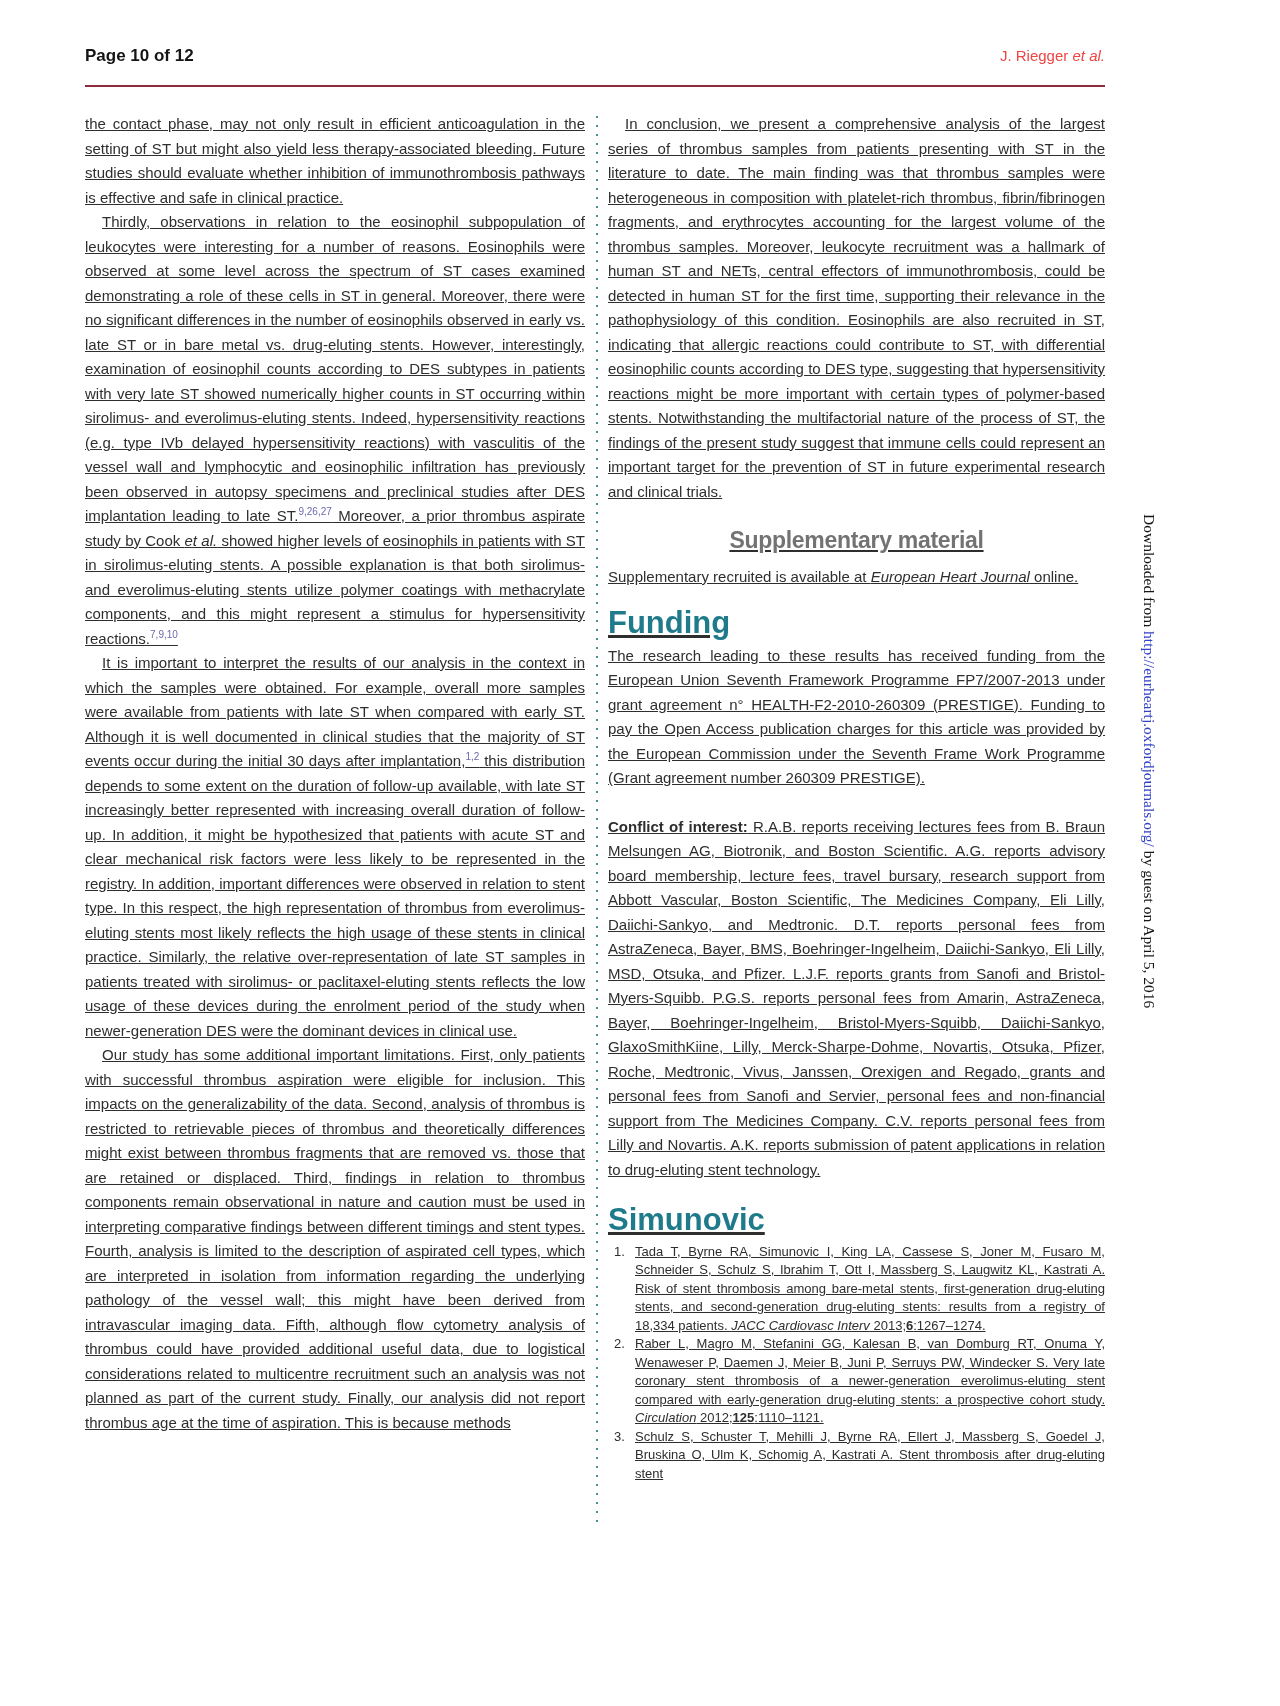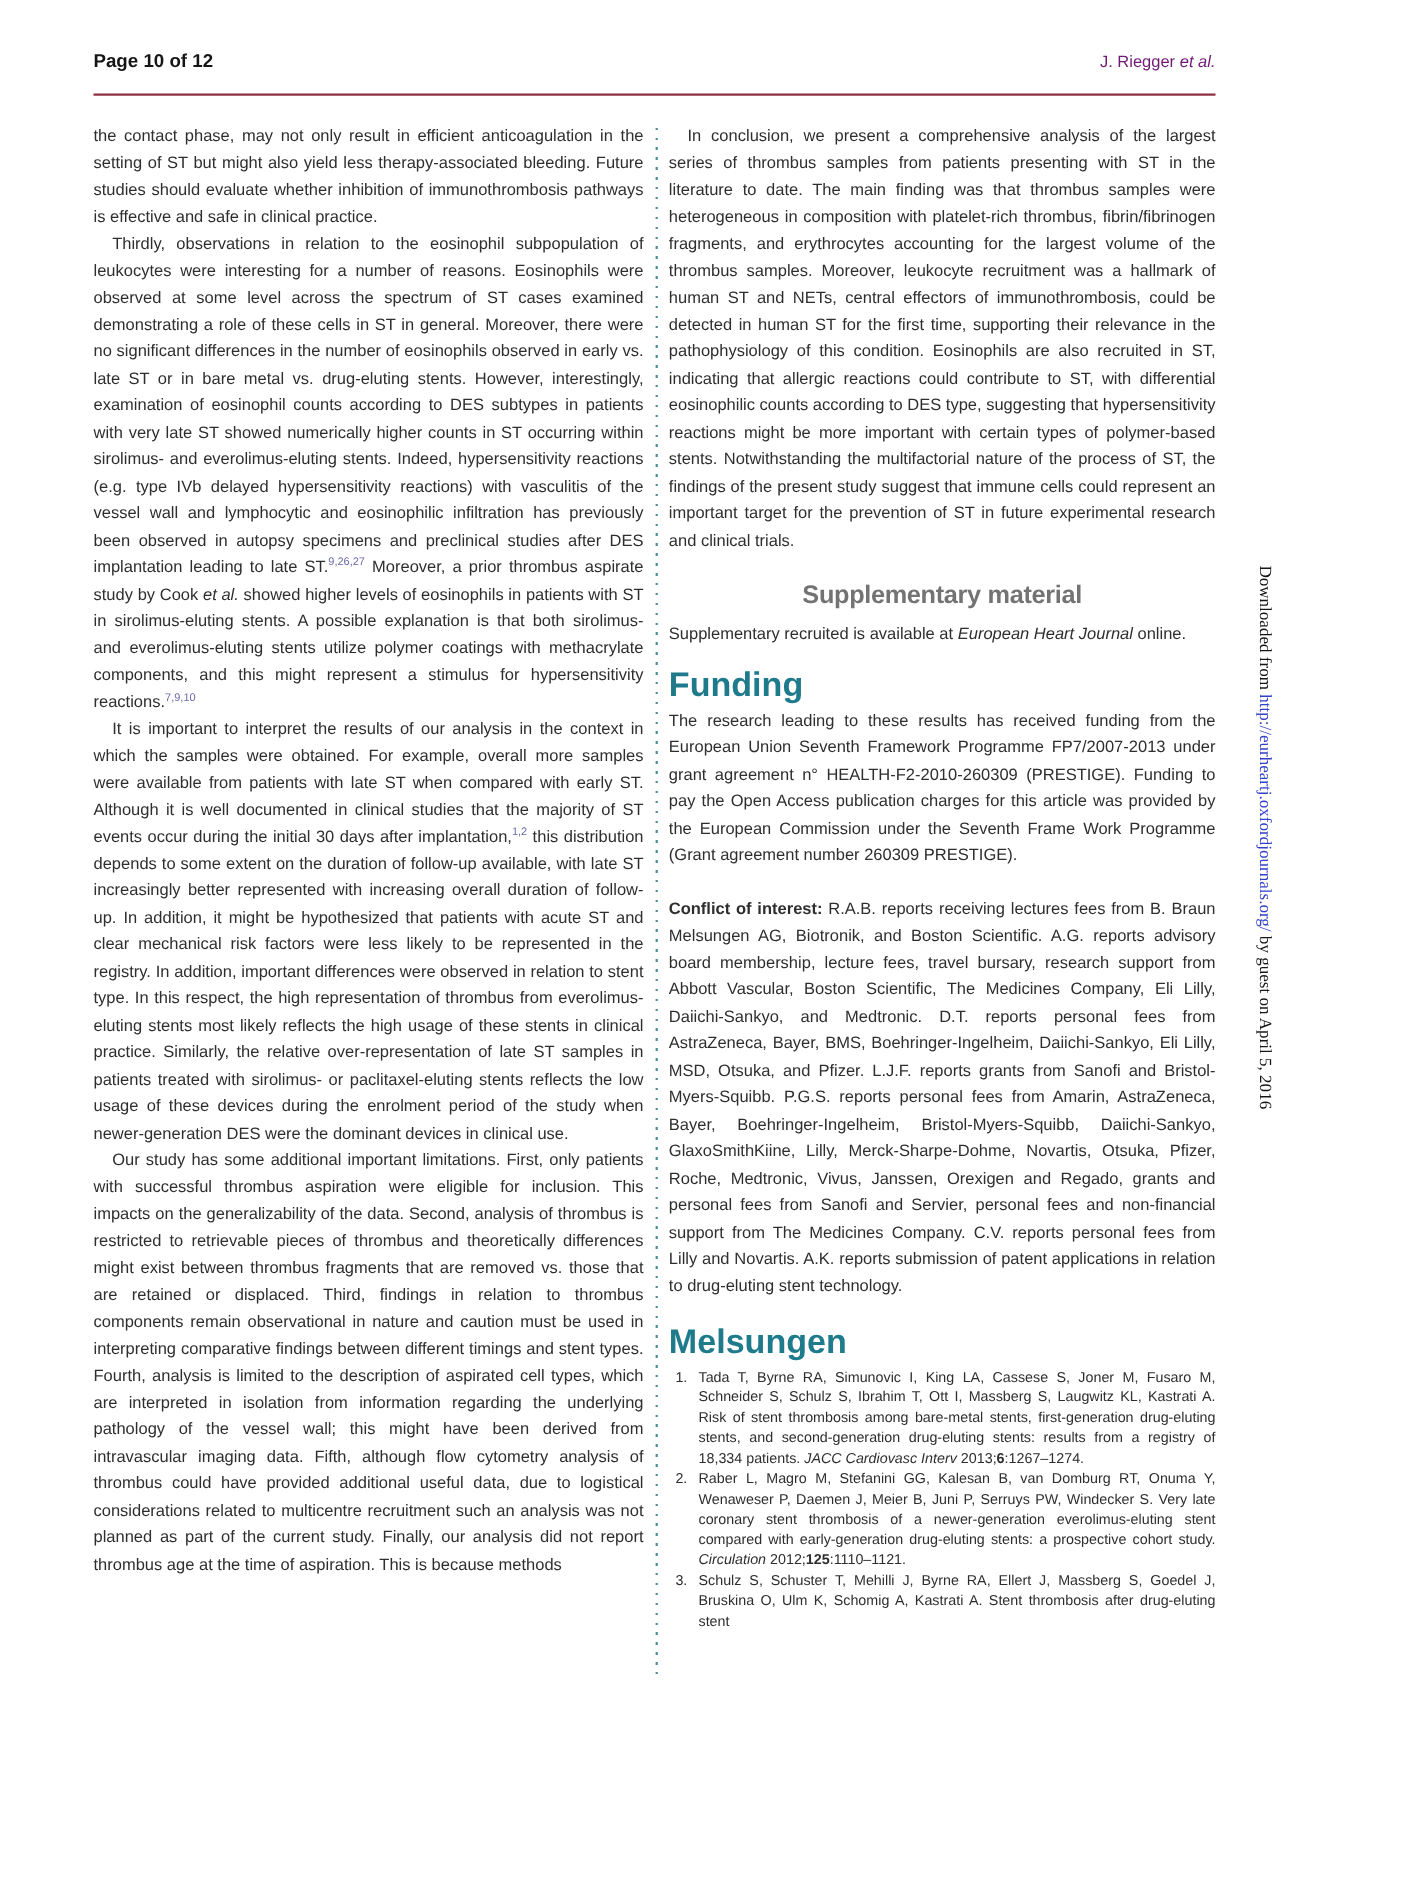--- a/index.html
+++ b/index.html
@@ -1,23 +1,23 @@
 <!DOCTYPE html>
 <html lang="en"><head>
 <meta charset="utf-8">
 <style>
   html,body{margin:0;padding:0;background:#ffffff;}
   .page{position:relative;width:1262px;height:1706px;background:#ffffff;
         font-family:"Liberation Sans","DejaVu Sans",sans-serif;color:#2e2e2e;overflow:hidden;}
   .header{position:absolute;top:46px;left:85px;width:1020px;display:flex;
           justify-content:space-between;align-items:baseline;}
   .page-label{font-size:17px;font-weight:bold;color:#151515;}
-  .running-head{font-size:15px;color:#701a75;}
+  .running-head{font-size:15px;color:#ef4444;}
   .rule{position:absolute;top:85px;left:85px;width:1020px;height:2px;background:#8c2c3c;}
-  .col{position:absolute;top:112px;text-align:justify;font-size:15px;line-height:24.5px;}
+  .col{position:absolute;top:112px;text-align:justify;font-size:15px;line-height:24.5px;text-decoration:underline;}
   .col-left{left:85px;width:500px;}
   .col-right{left:608px;width:497px;}
   .para{margin:0;}
   .para.indent{text-indent:17px;}
   .divider{position:absolute;left:596px;top:116px;width:2px;height:1408px;
     background-image:repeating-linear-gradient(to bottom,#4b8d99 0px,#4b8d99 2.2px,transparent 2.2px,transparent 9px);}
   sup{line-height:0;font-size:10px;}
   .seg-sup{color:#6a6aad;}
   .seg-i{font-style:italic;}
   .seg-b{font-weight:bold;}
@@ -59,21 +59,21 @@
     <p class="para indent"><span>In conclusion, we present a comprehensive analysis of the largest series of thrombus samples from patients presenting with ST in the literature to date. The main finding was that thrombus samples were heterogeneous in composition with platelet-rich thrombus, fibrin/fibrinogen fragments, and erythrocytes accounting for the largest volume of the thrombus samples. Moreover, leukocyte recruitment was a hallmark of human ST and NETs, central effectors of immunothrombosis, could be detected in human ST for the first time, supporting their relevance in the pathophysiology of this condition. Eosinophils are also recruited in ST, indicating that allergic reactions could contribute to ST, with differential eosinophilic counts according to DES type, suggesting that hypersensitivity reactions might be more important with certain types of polymer-based stents. Notwithstanding the multifactorial nature of the process of ST, the findings of the present study suggest that immune cells could represent an important target for the prevention of ST in future experimental research and clinical trials.</span></p>
 
     <h1 class="h-red">Supplementary material</h1>
     <p class="para supp-body"><span>Supplementary recruited is available at </span><span class="seg-i">European Heart Journal</span><span> online.</span></p>
 
     <h2 class="h-teal">Funding</h2>
     <p class="para"><span>The research leading to these results has received funding from the European Union Seventh Framework Programme FP7/2007-2013 under grant agreement n° HEALTH-F2-2010-260309 (PRESTIGE). Funding to pay the Open Access publication charges for this article was provided by the European Commission under the Seventh Frame Work Programme (Grant agreement number 260309 PRESTIGE).</span></p>
 
     <p class="para conflict"><span class="seg-b">Conflict of interest:</span><span> R.A.B. reports receiving lectures fees from B. Braun Melsungen AG, Biotronik, and Boston Scientific. A.G. reports advisory board membership, lecture fees, travel bursary, research support from Abbott Vascular, Boston Scientific, The Medicines Company, Eli Lilly, Daiichi-Sankyo, and Medtronic. D.T. reports personal fees from AstraZeneca, Bayer, BMS, Boehringer-Ingelheim, Daiichi-Sankyo, Eli Lilly, MSD, Otsuka, and Pfizer. L.J.F. reports grants from Sanofi and Bristol-Myers-Squibb. P.G.S. reports personal fees from Amarin, AstraZeneca, Bayer, Boehringer-Ingelheim, Bristol-Myers-Squibb, Daiichi-Sankyo, GlaxoSmithKiine, Lilly, Merck-Sharpe-Dohme, Novartis, Otsuka, Pfizer, Roche, Medtronic, Vivus, Janssen, Orexigen and Regado, grants and personal fees from Sanofi and Servier, personal fees and non-financial support from The Medicines Company. C.V. reports personal fees from Lilly and Novartis. A.K. reports submission of patent applications in relation to drug-eluting stent technology.</span></p>
 
-    <h2 class="h-teal refs-h">Melsungen</h2>
+    <h2 class="h-teal refs-h">Simunovic</h2>
     <ol class="refs">
       <li class="ref">
         <span class="ref-num">1.</span>
         <span class="ref-body"><span>Tada T, Byrne RA, Simunovic I, King LA, Cassese S, Joner M, Fusaro M, Schneider S, Schulz S, Ibrahim T, Ott I, Massberg S, Laugwitz KL, Kastrati A. Risk of stent thrombosis among bare-metal stents, first-generation drug-eluting stents, and second-generation drug-eluting stents: results from a registry of 18,334 patients. </span><span class="seg-i">JACC Cardiovasc Interv</span><span> 2013;</span><span class="seg-b">6</span><span>:1267–1274.</span></span>
       </li>
       <li class="ref">
         <span class="ref-num">2.</span>
         <span class="ref-body"><span>Raber L, Magro M, Stefanini GG, Kalesan B, van Domburg RT, Onuma Y, Wenaweser P, Daemen J, Meier B, Juni P, Serruys PW, Windecker S. Very late coronary stent thrombosis of a newer-generation everolimus-eluting stent compared with early-generation drug-eluting stents: a prospective cohort study. </span><span class="seg-i">Circulation</span><span> 2012;</span><span class="seg-b">125</span><span>:1110–1121.</span></span>
       </li>
       <li class="ref">

